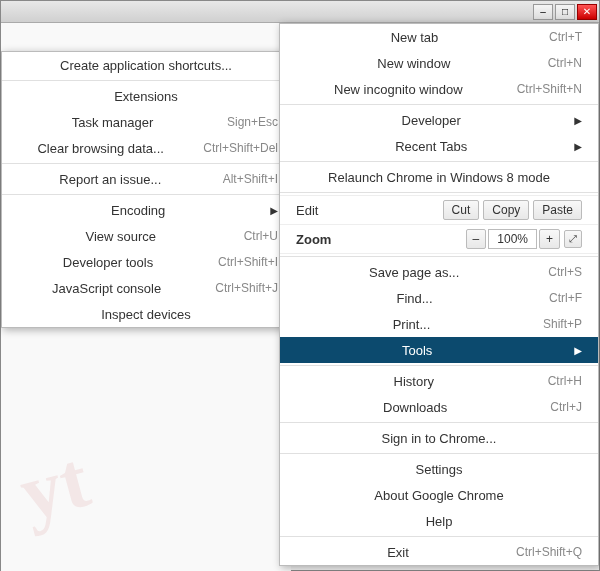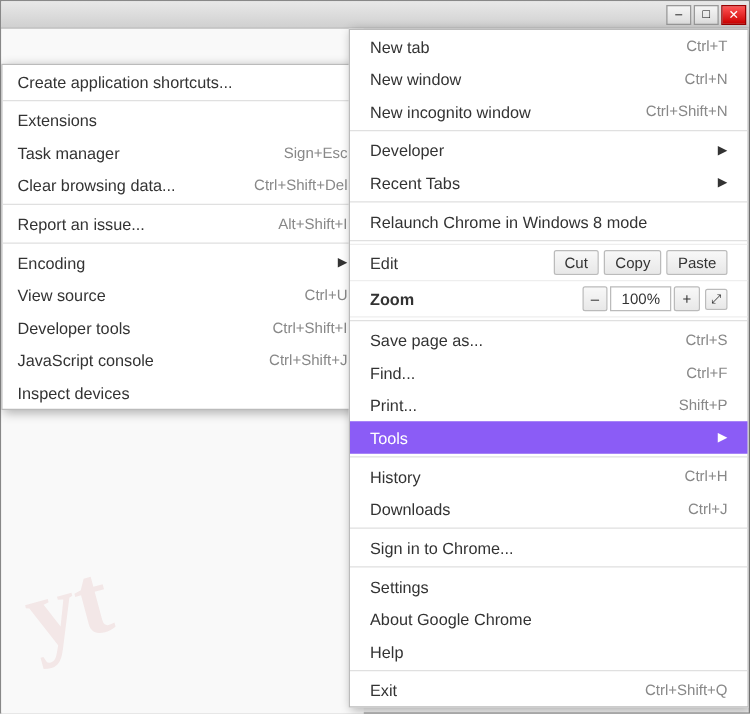--- a/index.html
+++ b/index.html
@@ -128,26 +128,27 @@
     .menu-item {
       display: flex;
       align-items: center;
       padding: 5px 16px;
       cursor: pointer;
       position: relative;
       min-height: 26px;
       color: #333;
     }
     .menu-item.active, .menu-item.highlighted {
-      background: #8b5cf6;
+      background: #0c4a6e;
       color: white;
       gap: 28px;
     }
     .menu-item .item-label {
       flex: 1;
+      text-align: center;
     }
     .menu-item .shortcut {
       color: #888;
       font-size: 12px;
       margin-left: 16px;
     }
     .menu-item .arrow {
       margin-left: 8px;
       font-size: 10px;
     }

